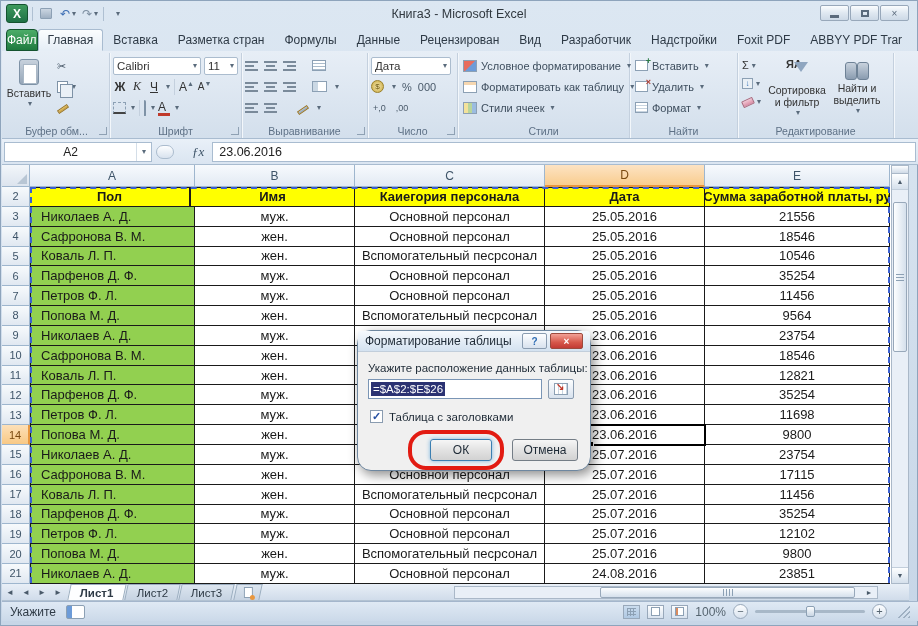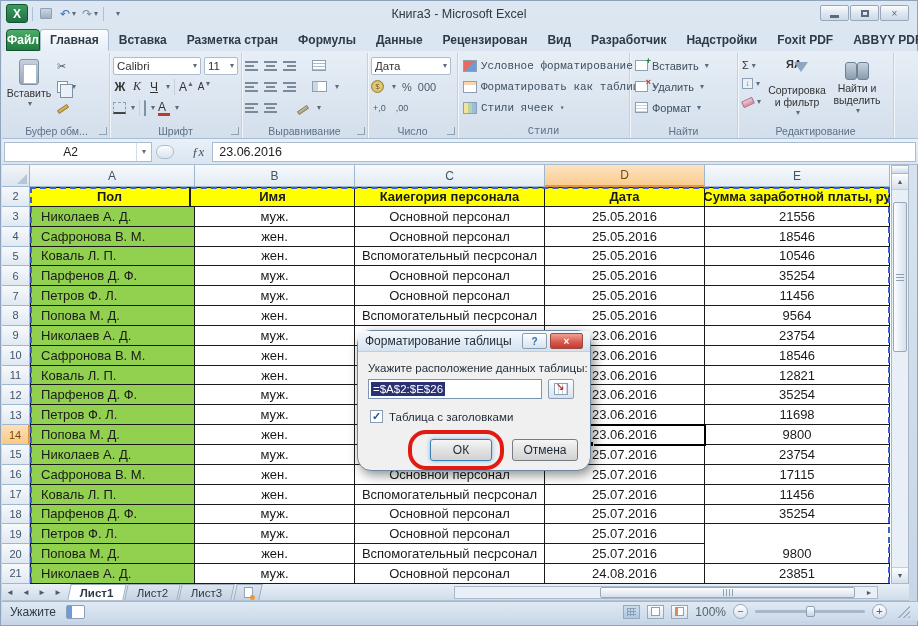--- a/index.html
+++ b/index.html
@@ -15,33 +15,33 @@
   .qbtn.blue{color:#3C6EB4;}
   .disk{width:12px;height:11px;background:linear-gradient(#CBD6E2,#9FB0C2);border:1px solid #8CA0B4;border-radius:1px;}
   .qsep{width:1px;height:14px;background:#AFC0D2;}
   .ttl{position:absolute;left:0;right:0;top:0;height:27px;text-align:center;line-height:26px;font-size:12.5px;color:#30383F;}
   .wbtns{position:absolute;right:8px;top:4px;display:flex;gap:1px;}
   .wbtn{width:29px;height:16px;border:1px solid #98A8BA;background:linear-gradient(#FBFDFE,#DFE8F1 50%,#CDD9E6);border-radius:2px;display:flex;align-items:center;justify-content:center;color:#5B6B7C;font-size:10px;}
   .wbtn .bar{width:9px;height:3px;background:#5B6B7C;margin-top:6px;}
   .wbtn .box{width:8px;height:7px;border:2px solid #5B6B7C;}
 
   
-  #trow{position:absolute;left:0;top:27px;width:100%;height:23px;display:flex;align-items:flex-end;font-weight:bold;}
+  #trow{position:absolute;left:0;top:27px;width:100%;height:23px;display:flex;align-items:flex-end;}
   .ftab{width:54px;height:22px;margin-left:5px;background:linear-gradient(#4CAD68,#1F7A3F);border:1px solid #14532F;border-radius:4px 4px 0 0;color:#fff;text-align:center;line-height:21px;font-size:12px;}
   .rtab{height:22px;padding:0 9px;line-height:21px;font-size:12px;color:#2E3A46;border:1px solid transparent;white-space:nowrap;}
   .rtab.active{background:linear-gradient(#FBFDFE,#E6EEF6);border:1px solid #A9BCD0;border-bottom-color:#E6EEF6;border-radius:3px 3px 0 0;}
   .tr-icons{display:flex;align-items:center;gap:5px;margin:0 6px 3px auto;}
   .tico{width:17px;height:15px;display:flex;align-items:center;justify-content:center;color:#5B6B7C;font-size:10px;}
 
   
   #ribbon{position:absolute;left:1px;top:50px;width:916px;height:88px;background:linear-gradient(#E7EEF6,#D3DFEC);border-bottom:1px solid #A9BCD0;display:flex;padding:2px 0 0 2px;}
   .rg{position:relative;flex:none;border-right:1px solid #C4D0DE;box-shadow:1px 0 0 #F3F7FB;padding:2px 3px 15px 3px;}
   .glabel{position:absolute;left:0;right:0;bottom:1px;text-align:center;font-size:10.5px;color:#5E7186;white-space:nowrap;overflow:hidden;}
   .glaunch{position:absolute;right:2px;bottom:3px;width:8px;height:8px;border-right:1px solid #7E92A6;border-bottom:1px solid #7E92A6;opacity:.8;}
-  .g-clip{width:106px;}.g-font{width:132px;}.g-align{width:126px;}.g-num{width:90px;}.g-style{width:172px;font-family:Liberation Mono, monospace;}.g-cell{width:108px;}.g-edit{width:156px;}
+  .g-clip{width:106px;}.g-font{width:132px;}.g-align{width:126px;}.g-num{width:90px;}.g-style{width:172px;}.g-cell{width:108px;}.g-edit{width:156px;}
   .bigbtn{float:left;width:44px;height:66px;display:flex;flex-direction:column;align-items:center;justify-content:flex-start;font-size:10.5px;color:#333;text-align:center;border:1px solid transparent;border-radius:3px;}
   .clipicon{width:20px;height:26px;background:linear-gradient(#C8D2DD,#96A6B8);border:1px solid #7E92A6;border-radius:3px;position:relative;margin:3px 0 2px;}
   .clipicon::after{content:"";position:absolute;left:3px;top:4px;width:12px;height:18px;background:#fff;border:1px solid #AAB8C6;}
   .clipsm{display:flex;flex-direction:column;gap:3px;margin-left:48px;padding-top:3px;}
   .sbtn{height:17px;display:flex;align-items:center;gap:2px;font-size:11px;color:#4A5A6A;padding:0 2px;border-radius:2px;}
   .copyic{width:11px;height:12px;border:1px solid #7E92A6;background:#fff;position:relative;}
   .copyic::after{content:"";position:absolute;left:2px;top:2px;width:11px;height:12px;border:1px solid #7E92A6;background:#EAF0F6;}
   .brushic{width:12px;height:4px;background:linear-gradient(#E8C66A,#C89A30);border:1px solid #9A7420;transform:rotate(-35deg);margin-top:5px;}
   .frow{display:flex;align-items:center;gap:3px;height:21px;}
   .selbox{height:18px;background:#fff;border:1px solid #ABBCCE;border-radius:2px;display:flex;align-items:center;justify-content:space-between;padding:0 3px;font-size:11.5px;color:#333;}
@@ -560,20 +560,21 @@
           <div class="cell" style="width: 190px;">Основной персонал</div>
           <div class="cell" style="width: 160px;">25.07.2016</div>
           <div class="cell" style="width: 185px;">35254</div>
         </div>
         <div class="row">
           <div class="rowh">19</div>
           <div class="cell first name" style="width: 165px;">Петров Ф. Л.</div>
           <div class="cell" style="width: 160px;">муж.</div>
           <div class="cell" style="width: 190px;">Основной персонал</div>
           <div class="cell" style="width: 160px;">25.07.2016</div>
+          <div class="cell" style="width: 185px;">12102</div>
         </div>
         <div class="row">
           <div class="rowh">20</div>
           <div class="cell first name" style="width: 165px;">Попова М. Д.</div>
           <div class="cell" style="width: 160px;">жен.</div>
           <div class="cell" style="width: 190px;">Вспомогательный песрсонал</div>
           <div class="cell" style="width: 160px;">25.07.2016</div>
           <div class="cell" style="width: 185px;">9800</div>
         </div>
         <div class="row">

